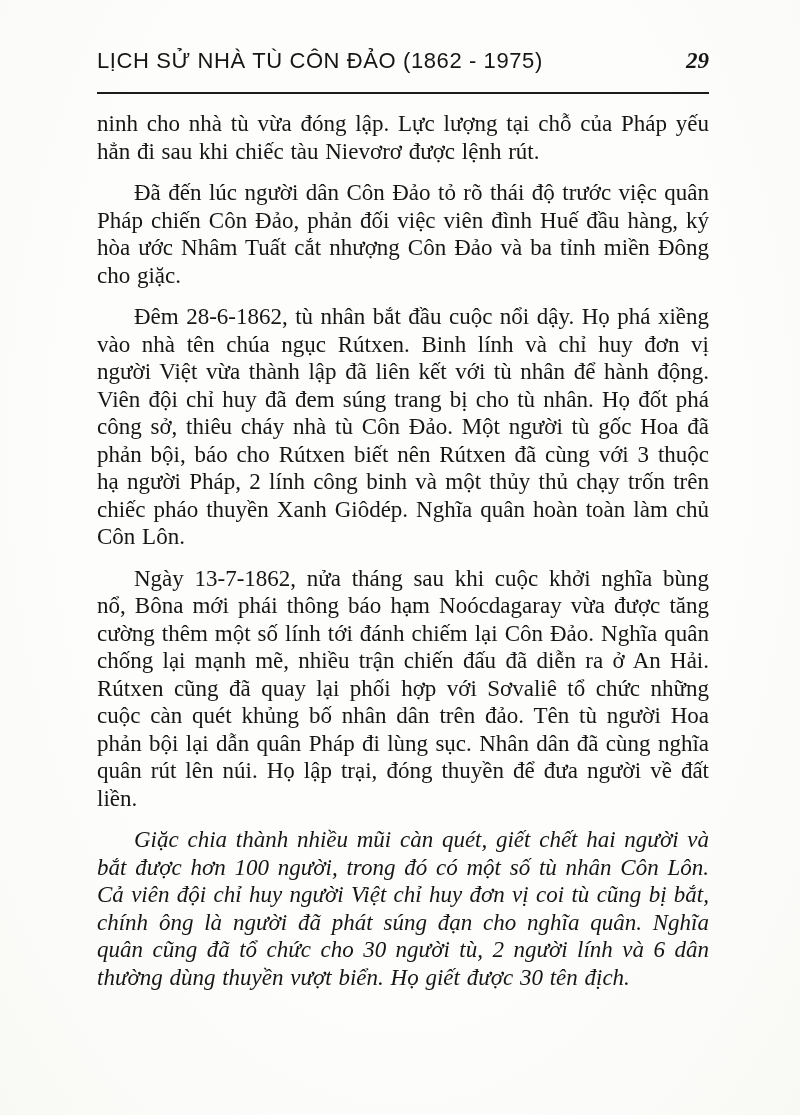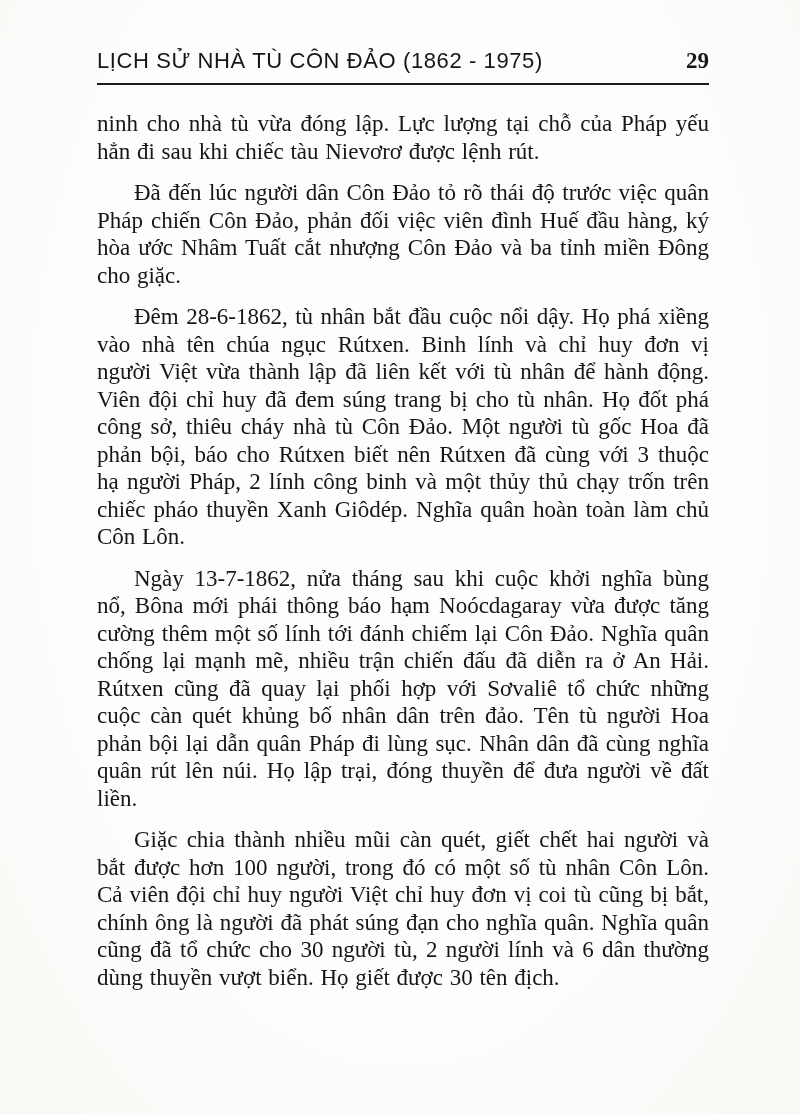--- a/index.html
+++ b/index.html
@@ -18,36 +18,37 @@
     box-sizing: border-box;
   }
   .page-header {
     position: absolute;
     top: 49px;
     left: 97px;
     width: 612px;
     display: flex;
     justify-content: space-between;
     align-items: center;
-    padding-bottom: 11px;
+    padding-bottom: 20px;
     border-bottom: 2px solid #1c1c1c;
   }
   .header-title {
     font-family: "Liberation Sans", sans-serif;
     font-size: 22px;
     font-weight: 400;
     letter-spacing: 0.6px;
     line-height: 1;
     white-space: nowrap;
   }
   .page-number {
     font-family: "Liberation Serif", serif;
     font-size: 23px;
     font-weight: 700;
     line-height: 1;
+    font-style: italic;
   }
   .page-body {
     position: absolute;
     top: 110px;
     left: 97px;
     width: 612px;
     font-family: "Liberation Serif", serif;
     font-size: 23px;
     line-height: 27.5px;
     text-align: justify;
@@ -55,20 +56,21 @@
   }
   .para {
     margin: 0 0 14px 0;
     text-indent: 37px;
   }
   .para.continuation {
     text-indent: 0;
   }
   .para:last-child {
     margin-bottom: 8px;
+    font-style: italic;
   }
 </style>
 </head>
 <body>
 
 <div class="page">
 
   <header class="page-header">
     <span class="header-title">LỊCH SỬ NHÀ TÙ CÔN ĐẢO (1862 - 1975)</span>
     <span class="page-number">29</span>

